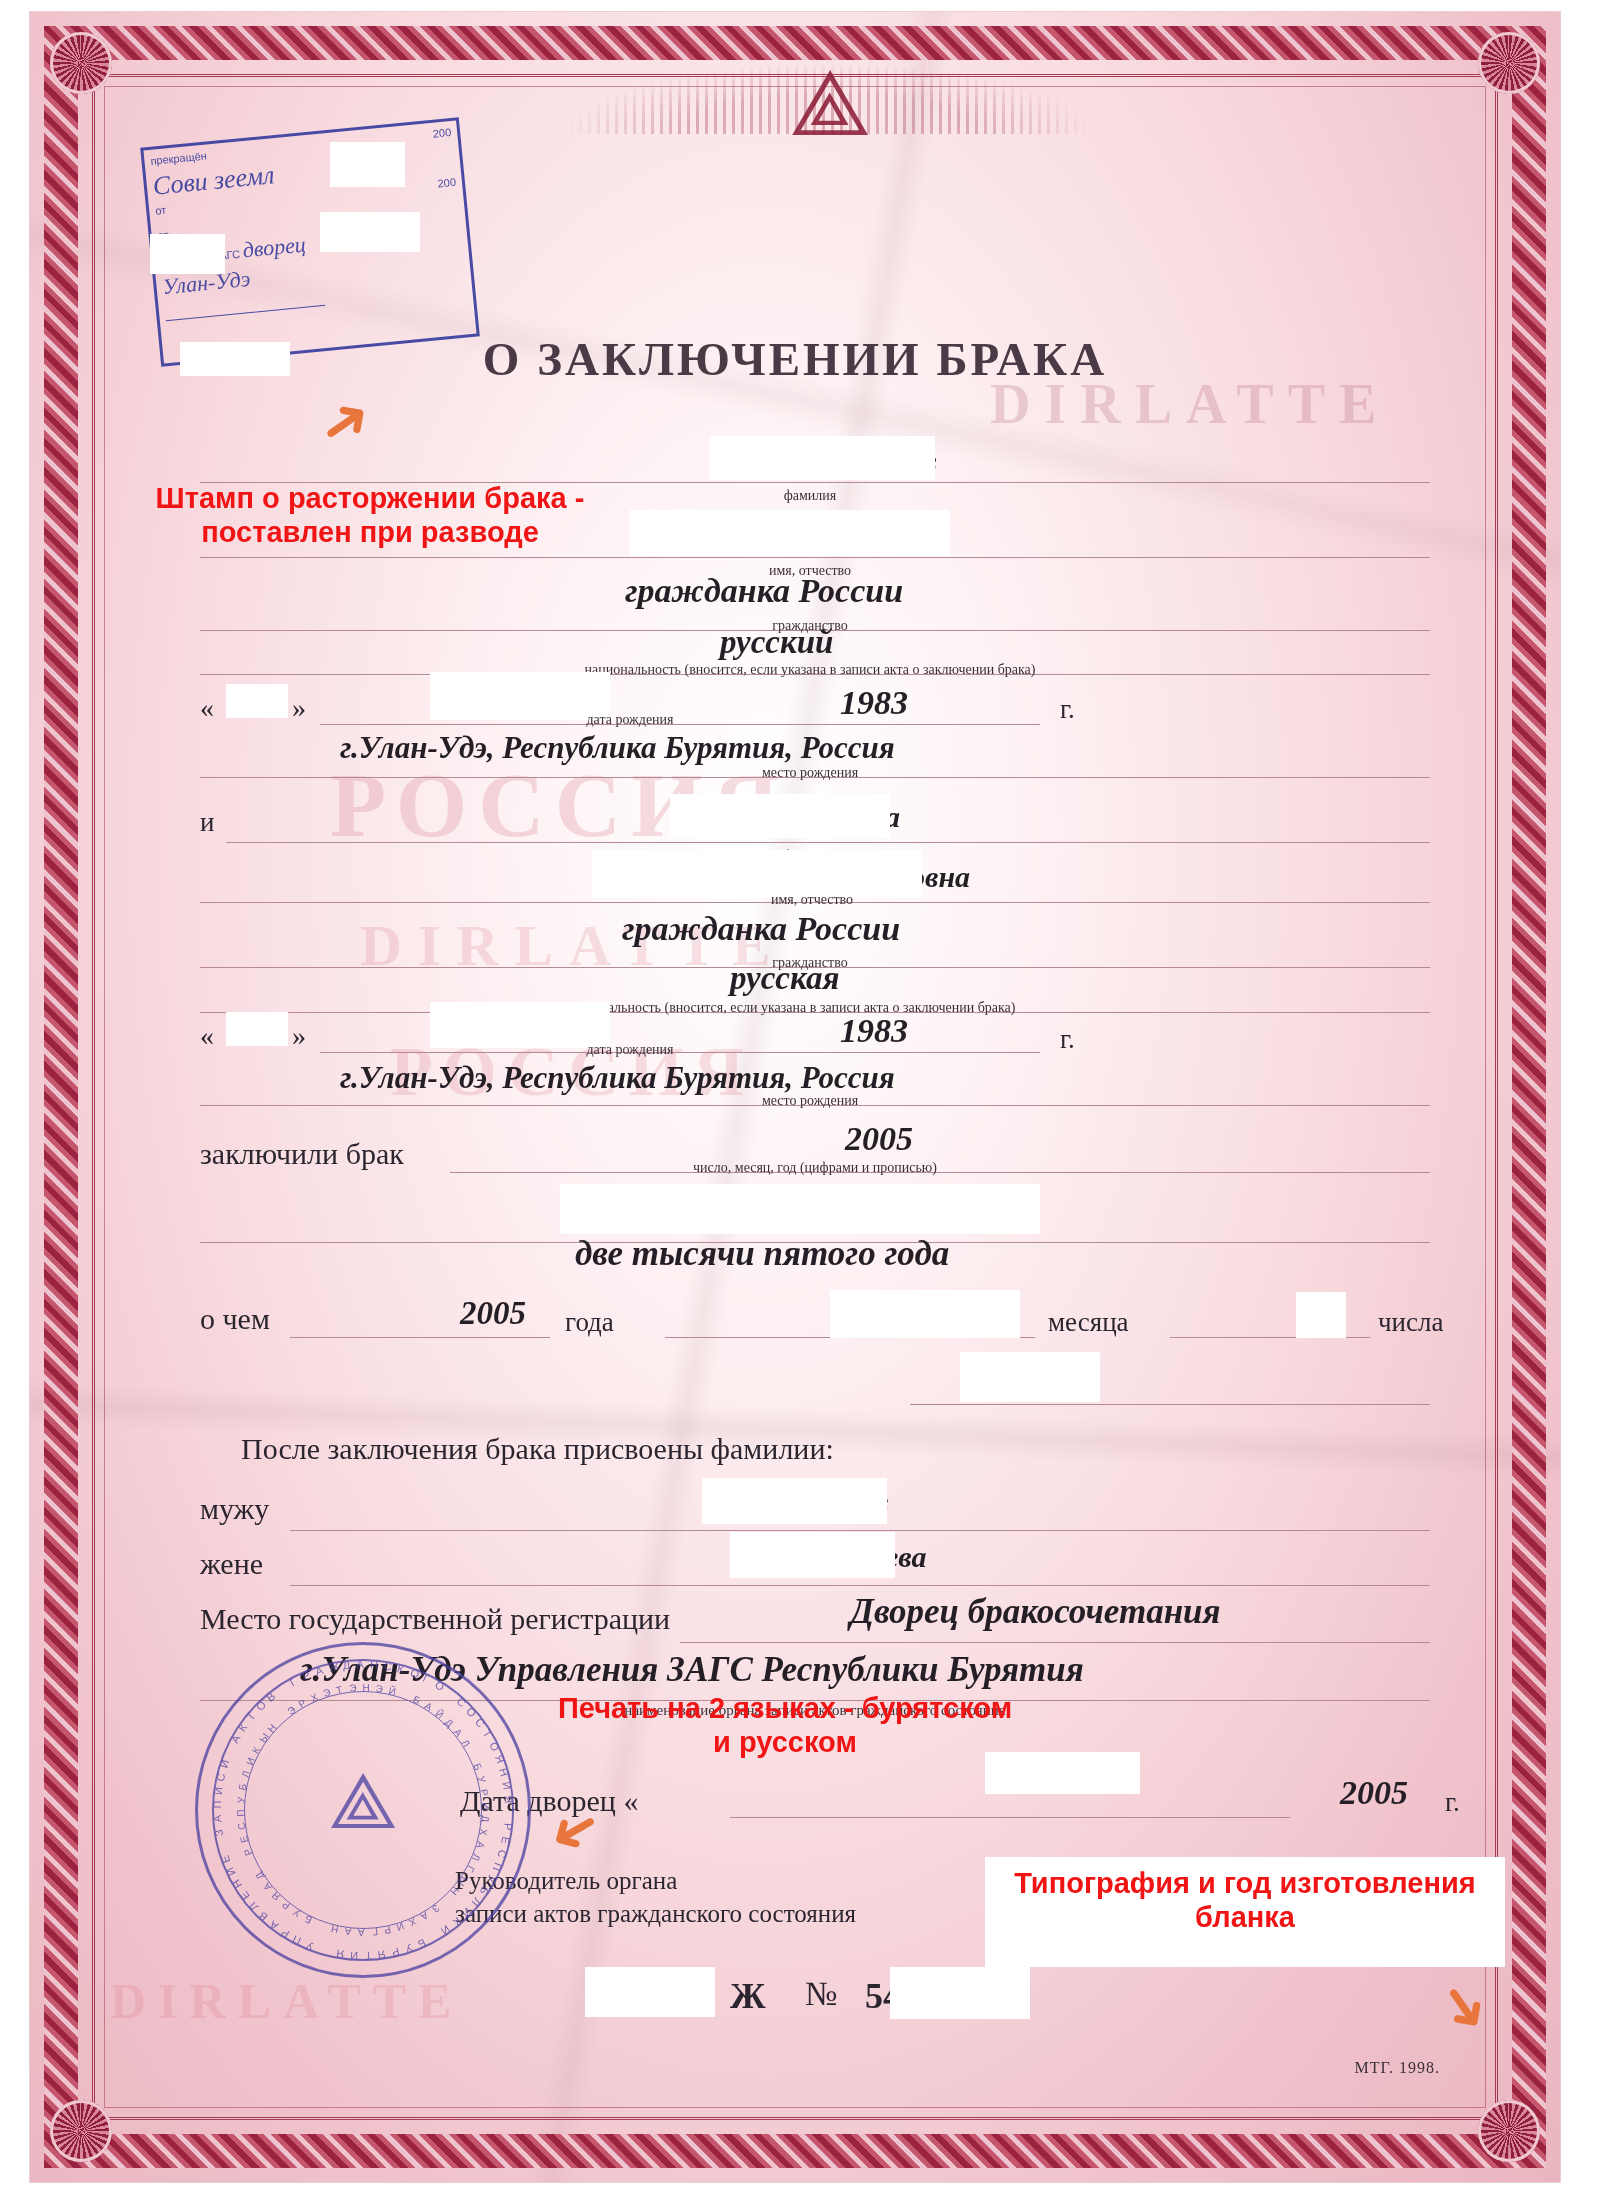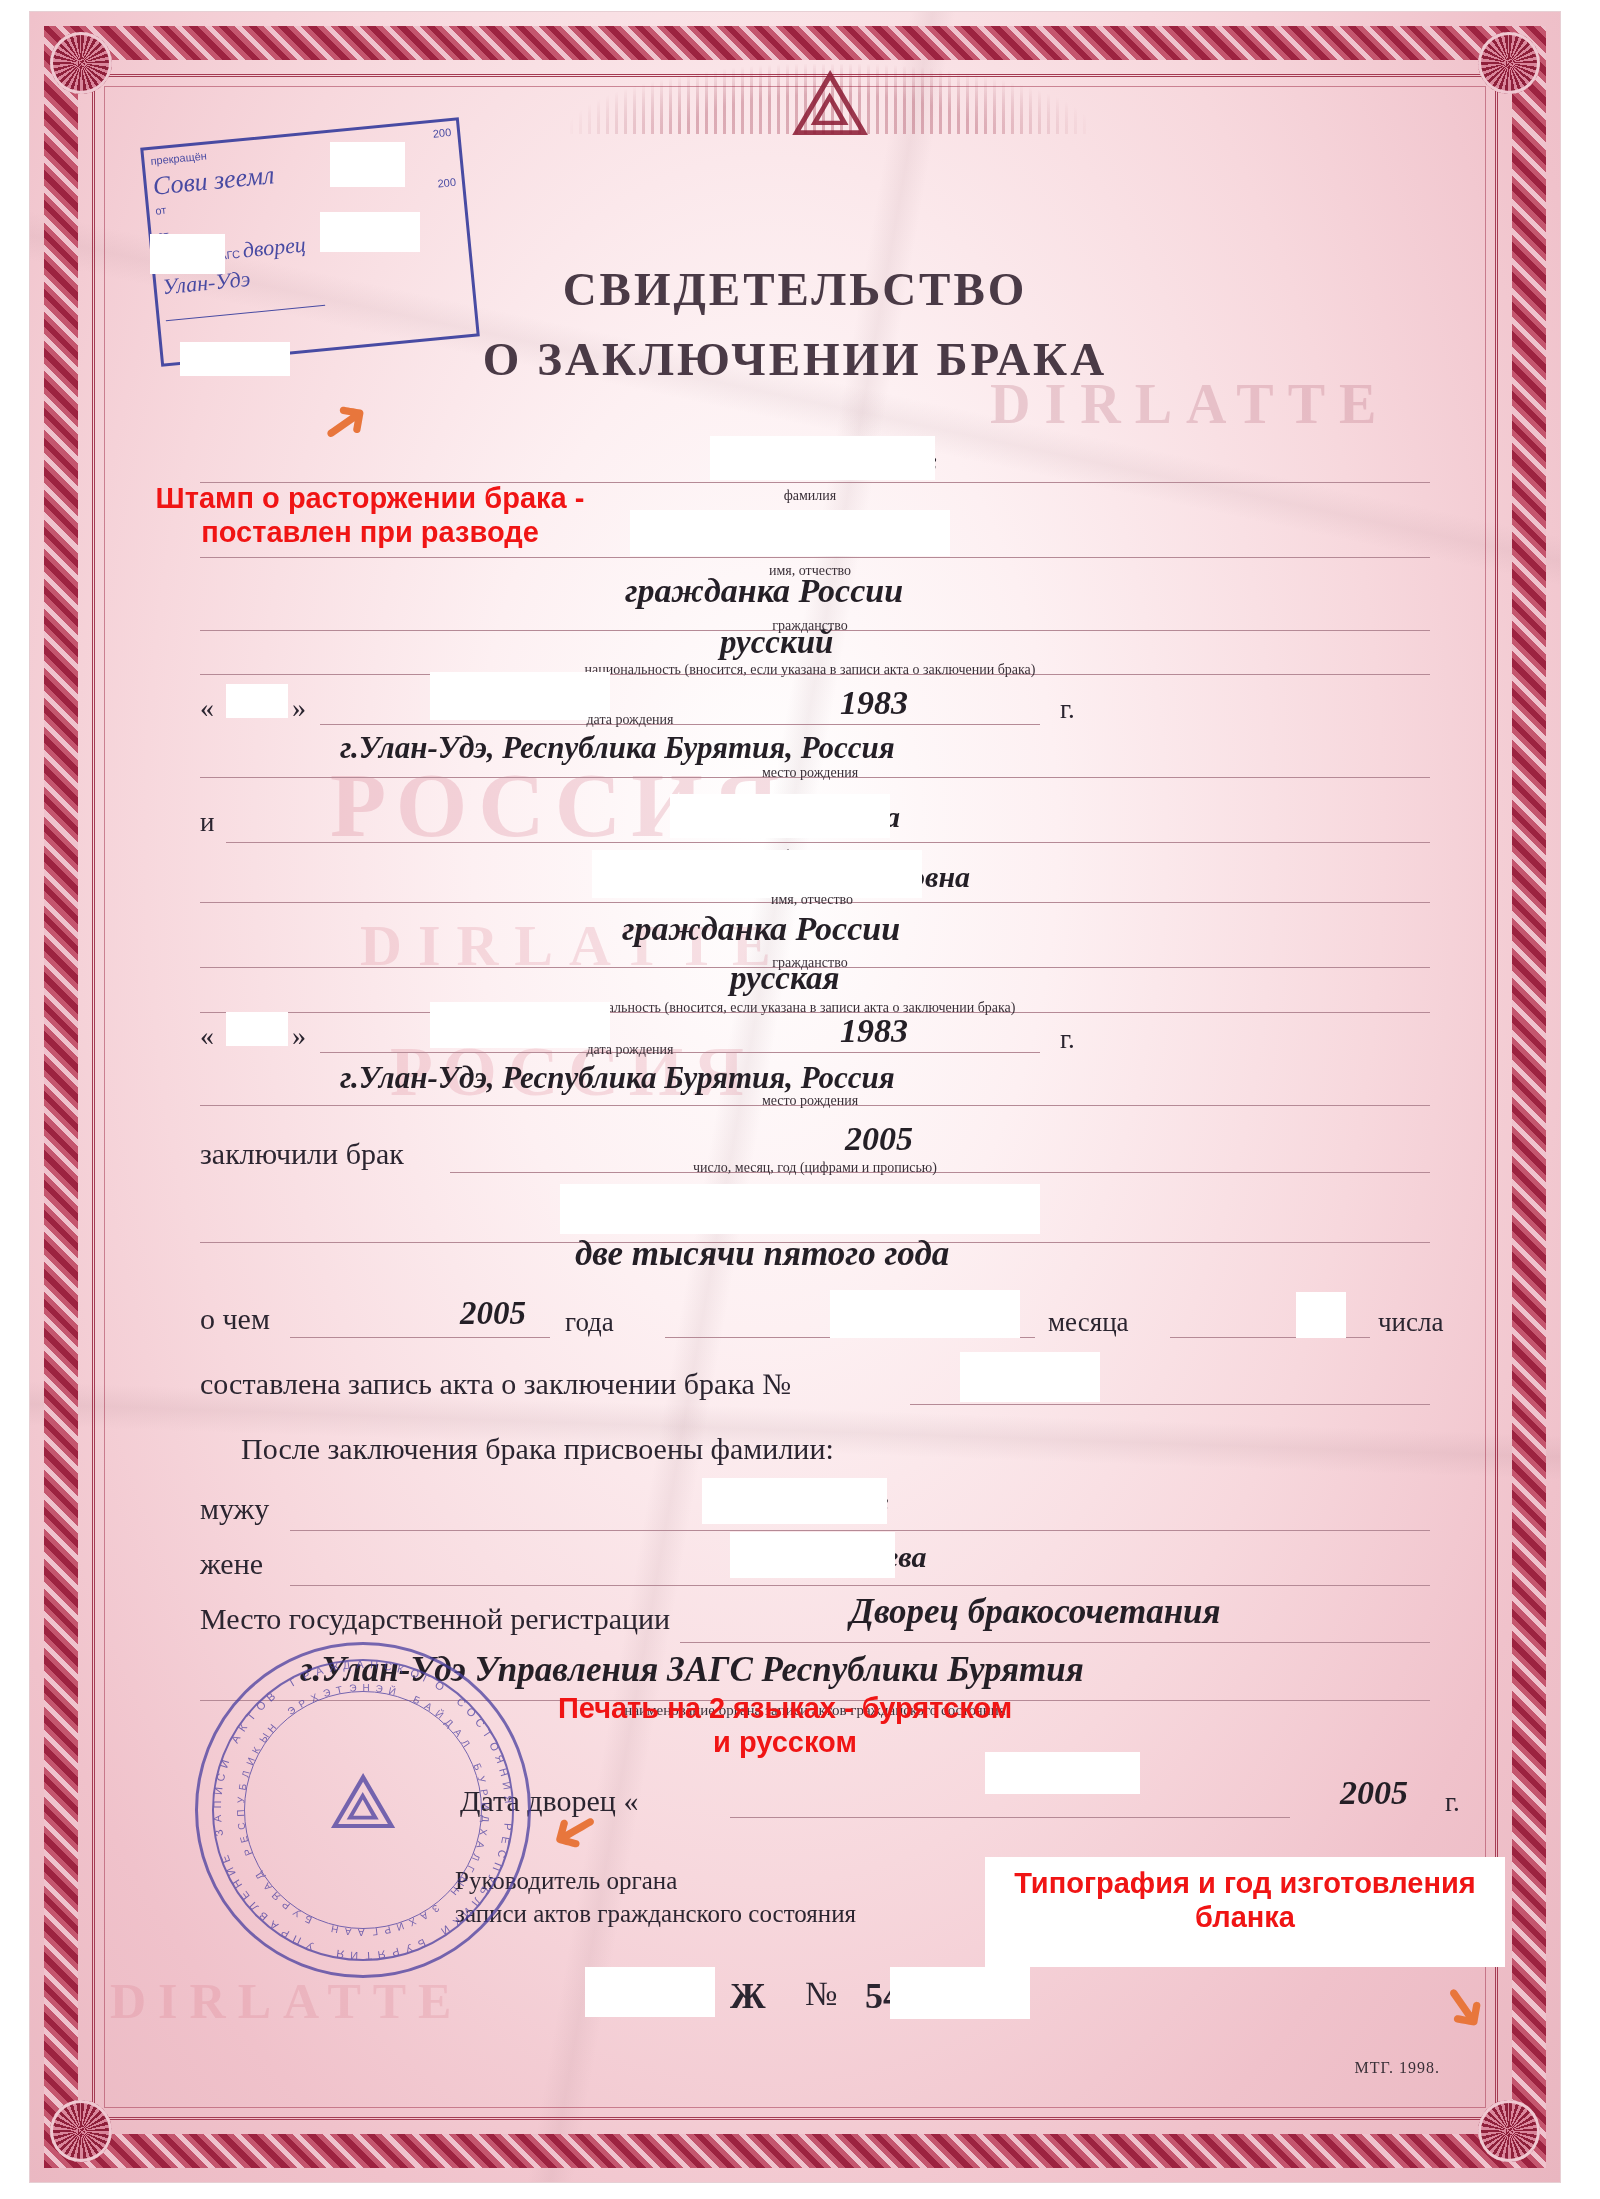--- a/index.html
+++ b/index.html
@@ -125,21 +125,20 @@
 
   <div class="wm" id="wm1">DIRLATTE</div>
   <div class="wm" id="wm2">РОССИЯ</div>
   <div class="wm" id="wm3">DIRLATTE</div>
   <div class="wm" id="wm4">РОССИЯ</div>
   <div class="wm" id="wm5">DIRLATTE</div>
 
   <div id="emblem-wings"></div>
   <div id="emblem">⟁</div>
 
-  <div id="title1">СВИДЕТЕЛЬСТВО</div>
   <div id="title2">О ЗАКЛЮЧЕНИИ БРАКА</div>
 
   <div class="line" style="left:170px;top:470px;width:1230px;"></div>
   <div class="ftext" style="left:880px;top:432px;">ев</div>
   <div class="redact" style="left:680px;top:424px;width:225px;height:44px;"></div>
   <div class="cap" style="left:680px;top:476px;width:200px;">фамилия</div>
 
   <div class="line" style="left:170px;top:545px;width:1230px;"></div>
   <div class="ftext" style="left:905px;top:507px;">ч</div>
   <div class="redact" style="left:600px;top:498px;width:320px;height:46px;"></div>
@@ -211,21 +210,20 @@
   <div class="line" style="left:260px;top:1325px;width:260px;"></div>
   <div class="ftext" style="left:430px;top:1283px;font-size:33px;">2005</div>
   <div class="plain" style="left:535px;top:1295px;">года</div>
   <div class="line" style="left:635px;top:1325px;width:370px;"></div>
   <div class="redact" style="left:800px;top:1278px;width:190px;height:48px;"></div>
   <div class="plain" style="left:1018px;top:1295px;">месяца</div>
   <div class="line" style="left:1140px;top:1325px;width:200px;"></div>
   <div class="redact" style="left:1266px;top:1280px;width:50px;height:46px;"></div>
   <div class="plain" style="left:1348px;top:1295px;">числа</div>
 
-  <div class="plain" style="left:170px;top:1355px;font-size:30px;">составлена запись акта о заключении брака №</div>
   <div class="line" style="left:880px;top:1392px;width:520px;"></div>
   <div class="redact" style="left:930px;top:1340px;width:140px;height:50px;"></div>
 
   <div class="plain" style="left:170px;top:1420px;font-size:30px;margin-left:41px;">После заключения брака присвоены фамилии:</div>
 
   <div class="plain" style="left:170px;top:1480px;font-size:30px;">мужу</div>
   <div class="line" style="left:260px;top:1518px;width:1140px;"></div>
   <div class="ftext" style="left:845px;top:1473px;">в</div>
   <div class="redact" style="left:672px;top:1466px;width:185px;height:46px;"></div>
 

